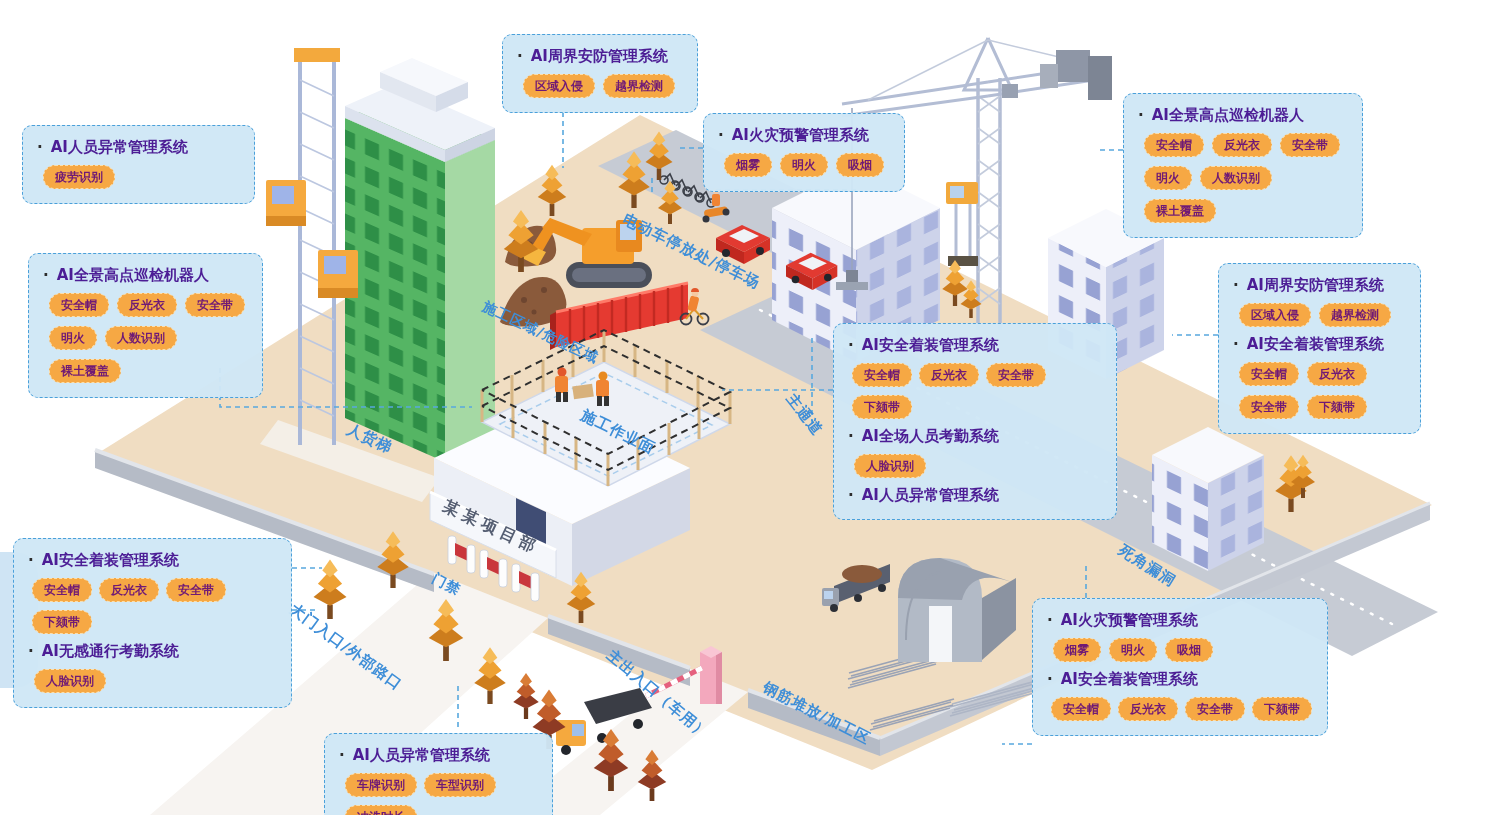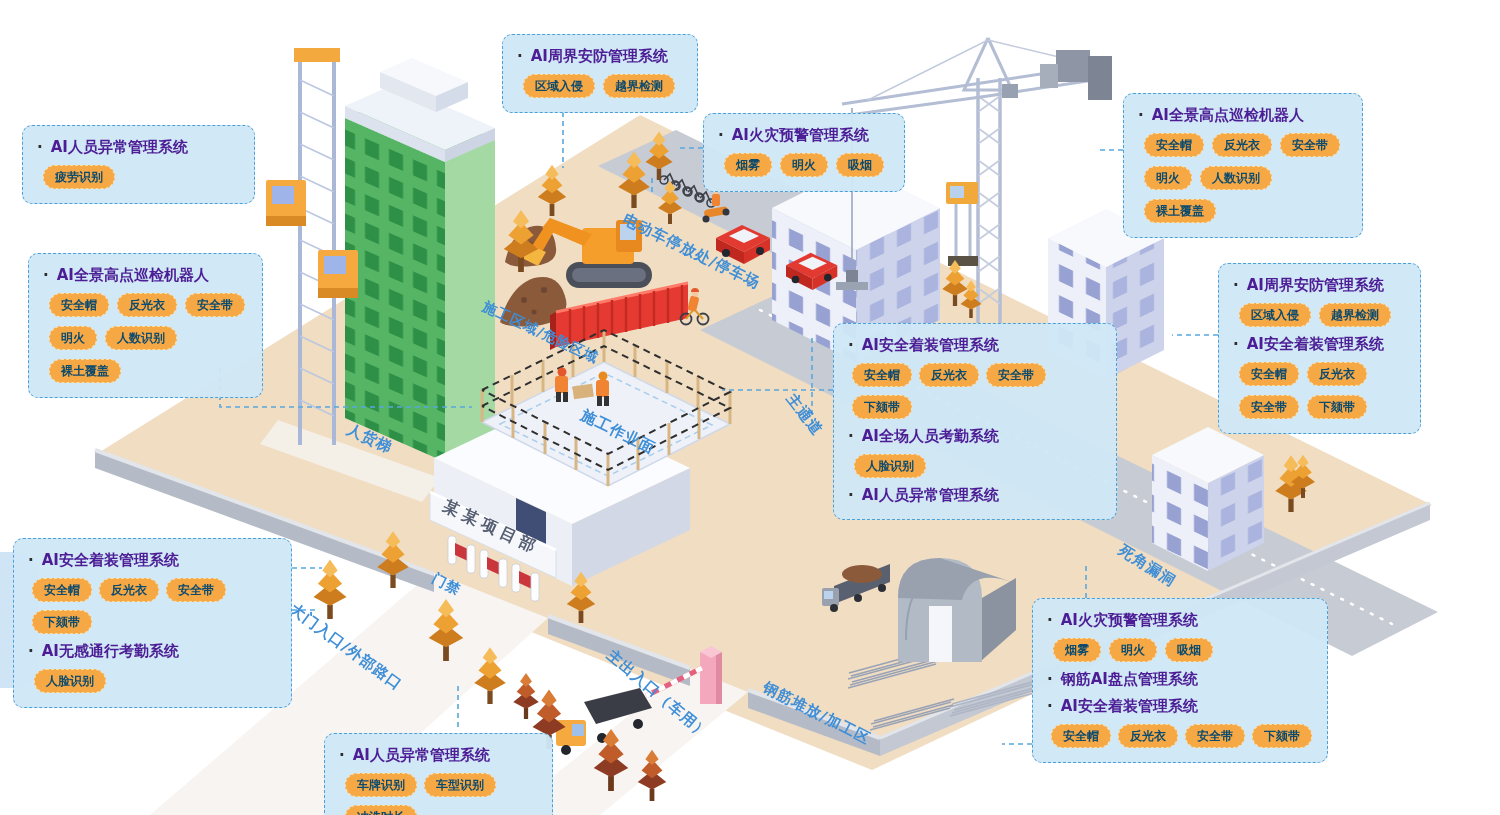--- a/index.html
+++ b/index.html
@@ -7,21 +7,21 @@
          font-family:"DejaVu Sans","Liberation Sans",sans-serif;}
   .stage svg{position:absolute;left:0;top:0;}
   
   .callout{position:absolute;background:rgba(207,231,246,.96);border:1.5px dashed #4aa0da;
            border-radius:10px;padding:9px 14px 6px;box-sizing:border-box;z-index:5;}
   .sec{margin:0 0 4px;}
   .title{font-size:15px;font-weight:700;color:#4c1d95;margin:3px 0 8px;white-space:nowrap;}
   .title::before{content:"·";font-weight:900;margin-right:8px;color:#2d2d2d;}
   .tags{display:flex;flex-wrap:wrap;gap:9px 8px;margin:0 0 8px 6px;}
   .tag{background:#f6a844;border:1px dashed rgba(253,225,175,.95);border-radius:999px;
-       padding:2px 11px;font-size:12px;font-weight:700;color:#0c4a6e;line-height:1.5;white-space:nowrap;}
+       padding:2px 11px;font-size:12px;font-weight:700;color:#701a75;line-height:1.5;white-space:nowrap;}
   
   .slabel{position:absolute;color:#3e8ed8;font-weight:700;font-size:15px;white-space:nowrap;
           transform-origin:0 0;z-index:4;letter-spacing:1px;}
   .sign-label{color:#555e72;font-size:16px;letter-spacing:5px;}
 </style>
 </head>
 <body>
 
 <div class="stage">
 
@@ -572,21 +572,20 @@
 <div class="callout" style="left:1032px;top:598px;width:296px;">
   <div class="sec">
     <div class="title">AI火灾预警管理系统</div>
     <div class="tags">
       <span class="tag">烟雾</span>
       <span class="tag">明火</span>
       <span class="tag">吸烟</span>
     </div>
   </div>
   <div class="sec">
-    <div class="title">钢筋AI盘点管理系统</div>
   </div>
   <div class="sec">
     <div class="title">AI安全着装管理系统</div>
     <div class="tags" style="gap:8px 7px;margin-left:4px;">
       <span class="tag">安全帽</span>
       <span class="tag">反光衣</span>
       <span class="tag">安全带</span>
       <span class="tag">下颏带</span>
     </div>
   </div>

